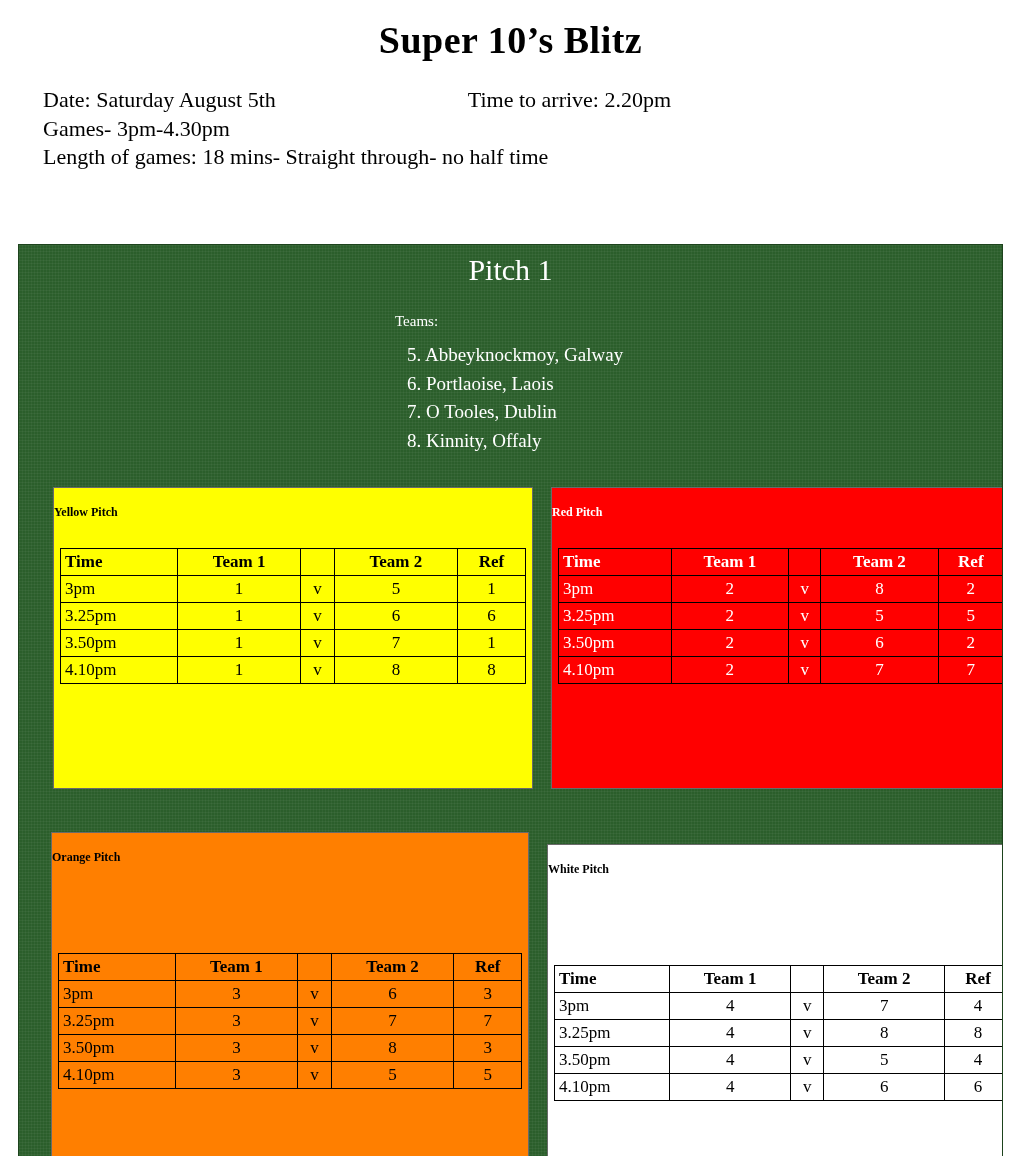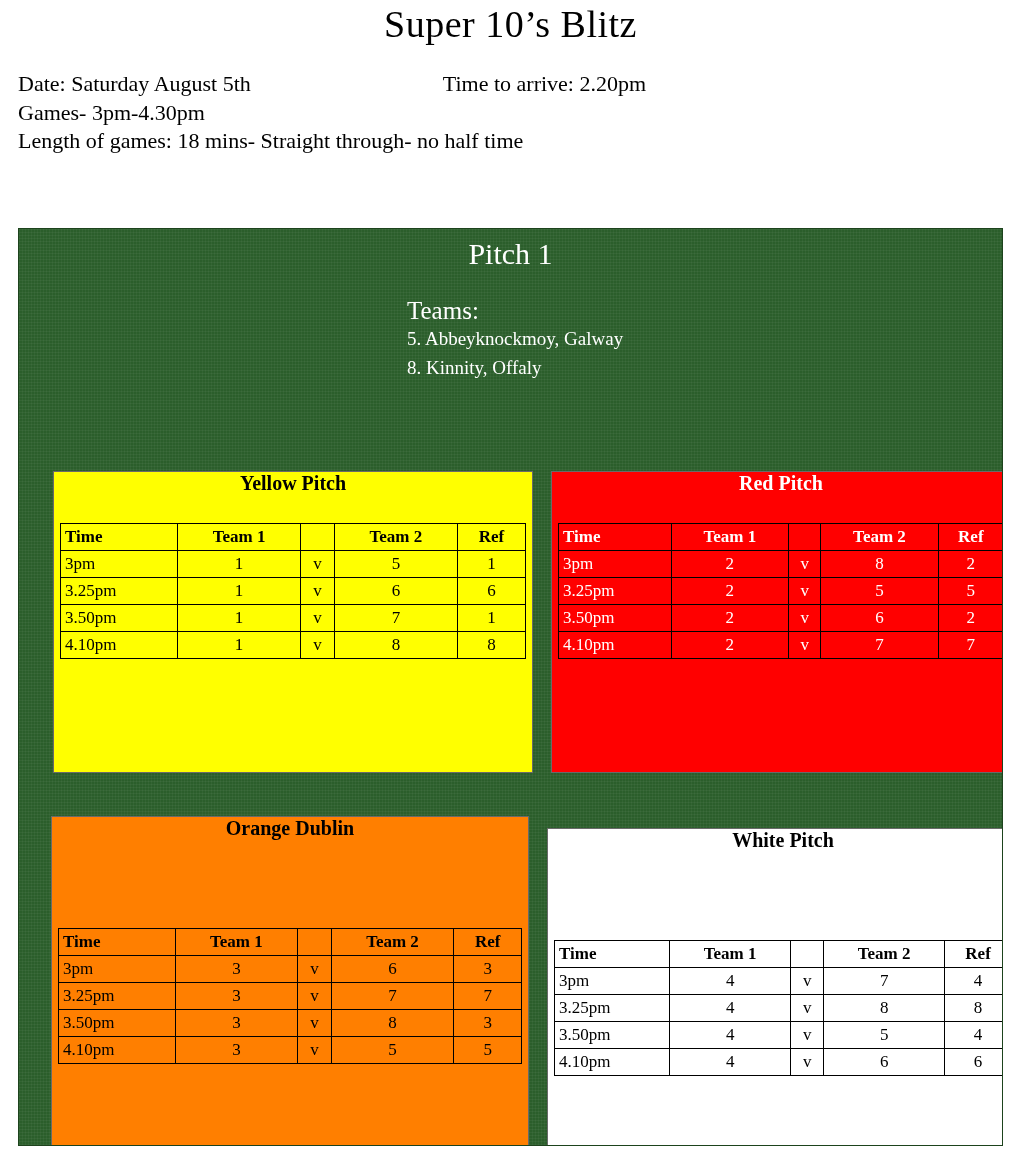--- a/index.html
+++ b/index.html
@@ -15,31 +15,32 @@
     overflow: hidden;
   }
   .page {
     position: relative;
     width: 1021px;
     height: 1156px;
   }
   .title {
     text-align: center;
     font-size: 38px;
-    font-weight: normal;
+    font-weight: bold;
     letter-spacing: 0.5px;
-    margin: 0;
+    margin: 16px;
     padding-top: 2px;
     font-family: "Liberation Serif", serif;
   }
   .meta {
     margin-top: 24px;
     padding-left: 18px;
     font-size: 22px;
     line-height: 1.30;
+    margin-left: 25px;
   }
   .meta-row1 {
     display: block;
     position: relative;
     white-space: pre;
   }
   .meta-arrive {
     margin-left: 192px;
   }
   .pitch-board {
@@ -65,23 +66,23 @@
   }
   .teams-block {
     color: #ffffff;
     font-size: 19px;
     margin-top: 26px;
     position: relative;
     height: 134px;
   }
   .teams-label {
     position: absolute;
-    left: 388px;
+    left: 376px;
     top: 0px;
-    font-size: 25px;
+    font-size: 15px;
   }
   .teams-col-left {
     position: absolute;
     left: 16px;
     top: 28px;
     width: 360px;
   }
   .teams-col-right {
     position: absolute;
     left: 388px;
@@ -101,24 +102,23 @@
     left: 16px;
     top: 242px;
     width: 953px;
   }
   .card {
     position: absolute;
     box-sizing: border-box;
     border: 1px solid #6a6a6a;
   }
   .card-title {
-    text-align: center;
-    font-size: 20px;
+    font-size: 12px;
     font-weight: bold;
-    padding-top: 0;
+    padding-top: 17px;
     font-family: "Liberation Serif", serif;
   }
   table.fixtures {
     border-collapse: collapse;
     margin: 0 6px;
     width: calc(100% - 12px);
     font-size: 17px;
     font-family: "Liberation Serif", serif;
   }
   table.fixtures th, table.fixtures td {
@@ -166,20 +166,22 @@
   </div>
 
   <div class="pitch-board">
 
     <div class="pitch-heading">Pitch 1</div>
 
     <div class="teams-block">
       <div class="teams-label">Teams:</div>
       <div class="teams-col-right">
         <div class="tline">5. Abbeyknockmoy, Galway</div>
+        <div class="tline">6. Portlaoise, Laois</div>
+        <div class="tline">7. O Tooles, Dublin</div>
         <div class="tline">8. Kinnity, Offaly</div>
       </div>
     </div>
 
     <div class="grid">
 
       <div class="card" id="card-yellow">
         <div class="card-title">Yellow Pitch</div>
         <table class="fixtures">
           <thead>
@@ -263,21 +265,21 @@
               <td class="c">2</td>
               <td class="c">v</td>
               <td class="c">7</td>
               <td class="c">7</td>
             </tr>
           </tbody>
         </table>
       </div>
 
       <div class="card" id="card-orange">
-        <div class="card-title">Orange Dublin</div>
+        <div class="card-title">Orange Pitch</div>
         <table class="fixtures">
           <thead>
             <tr>
               <th class="col-time">Time</th>
               <th class="col-t1 c">Team 1</th>
               <th class="col-v c"></th>
               <th class="col-t2 c">Team 2</th>
               <th class="col-ref c">Ref</th>
             </tr>
           </thead>

